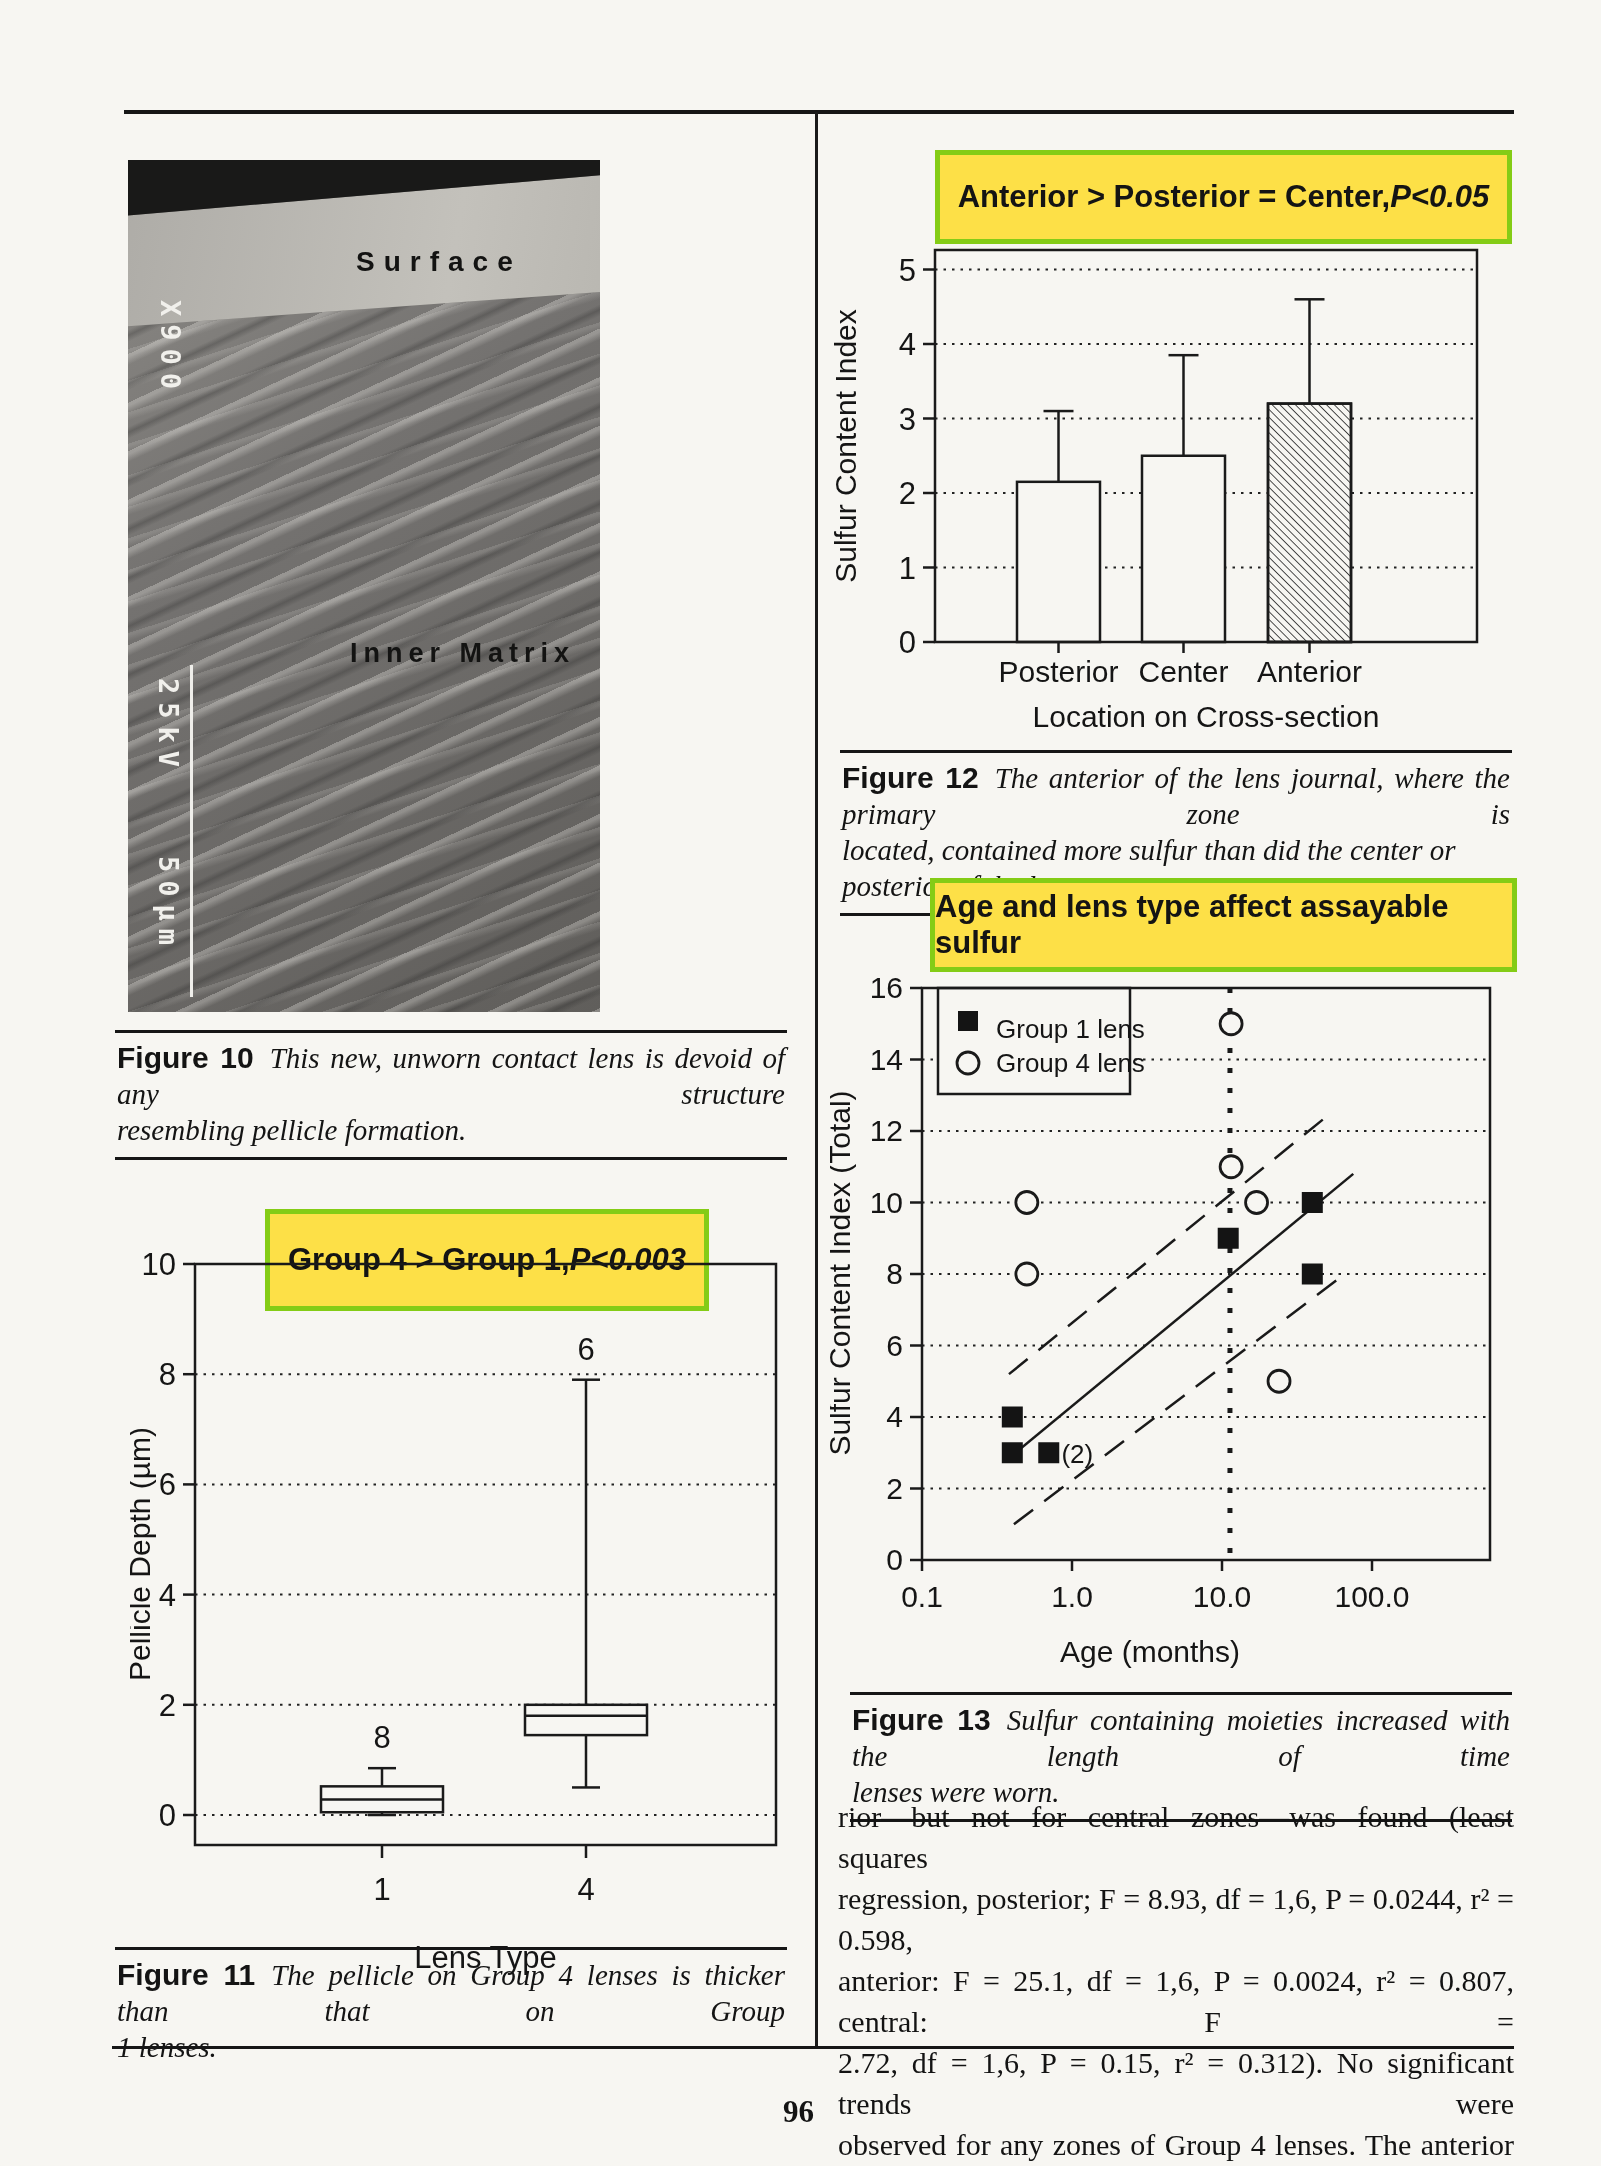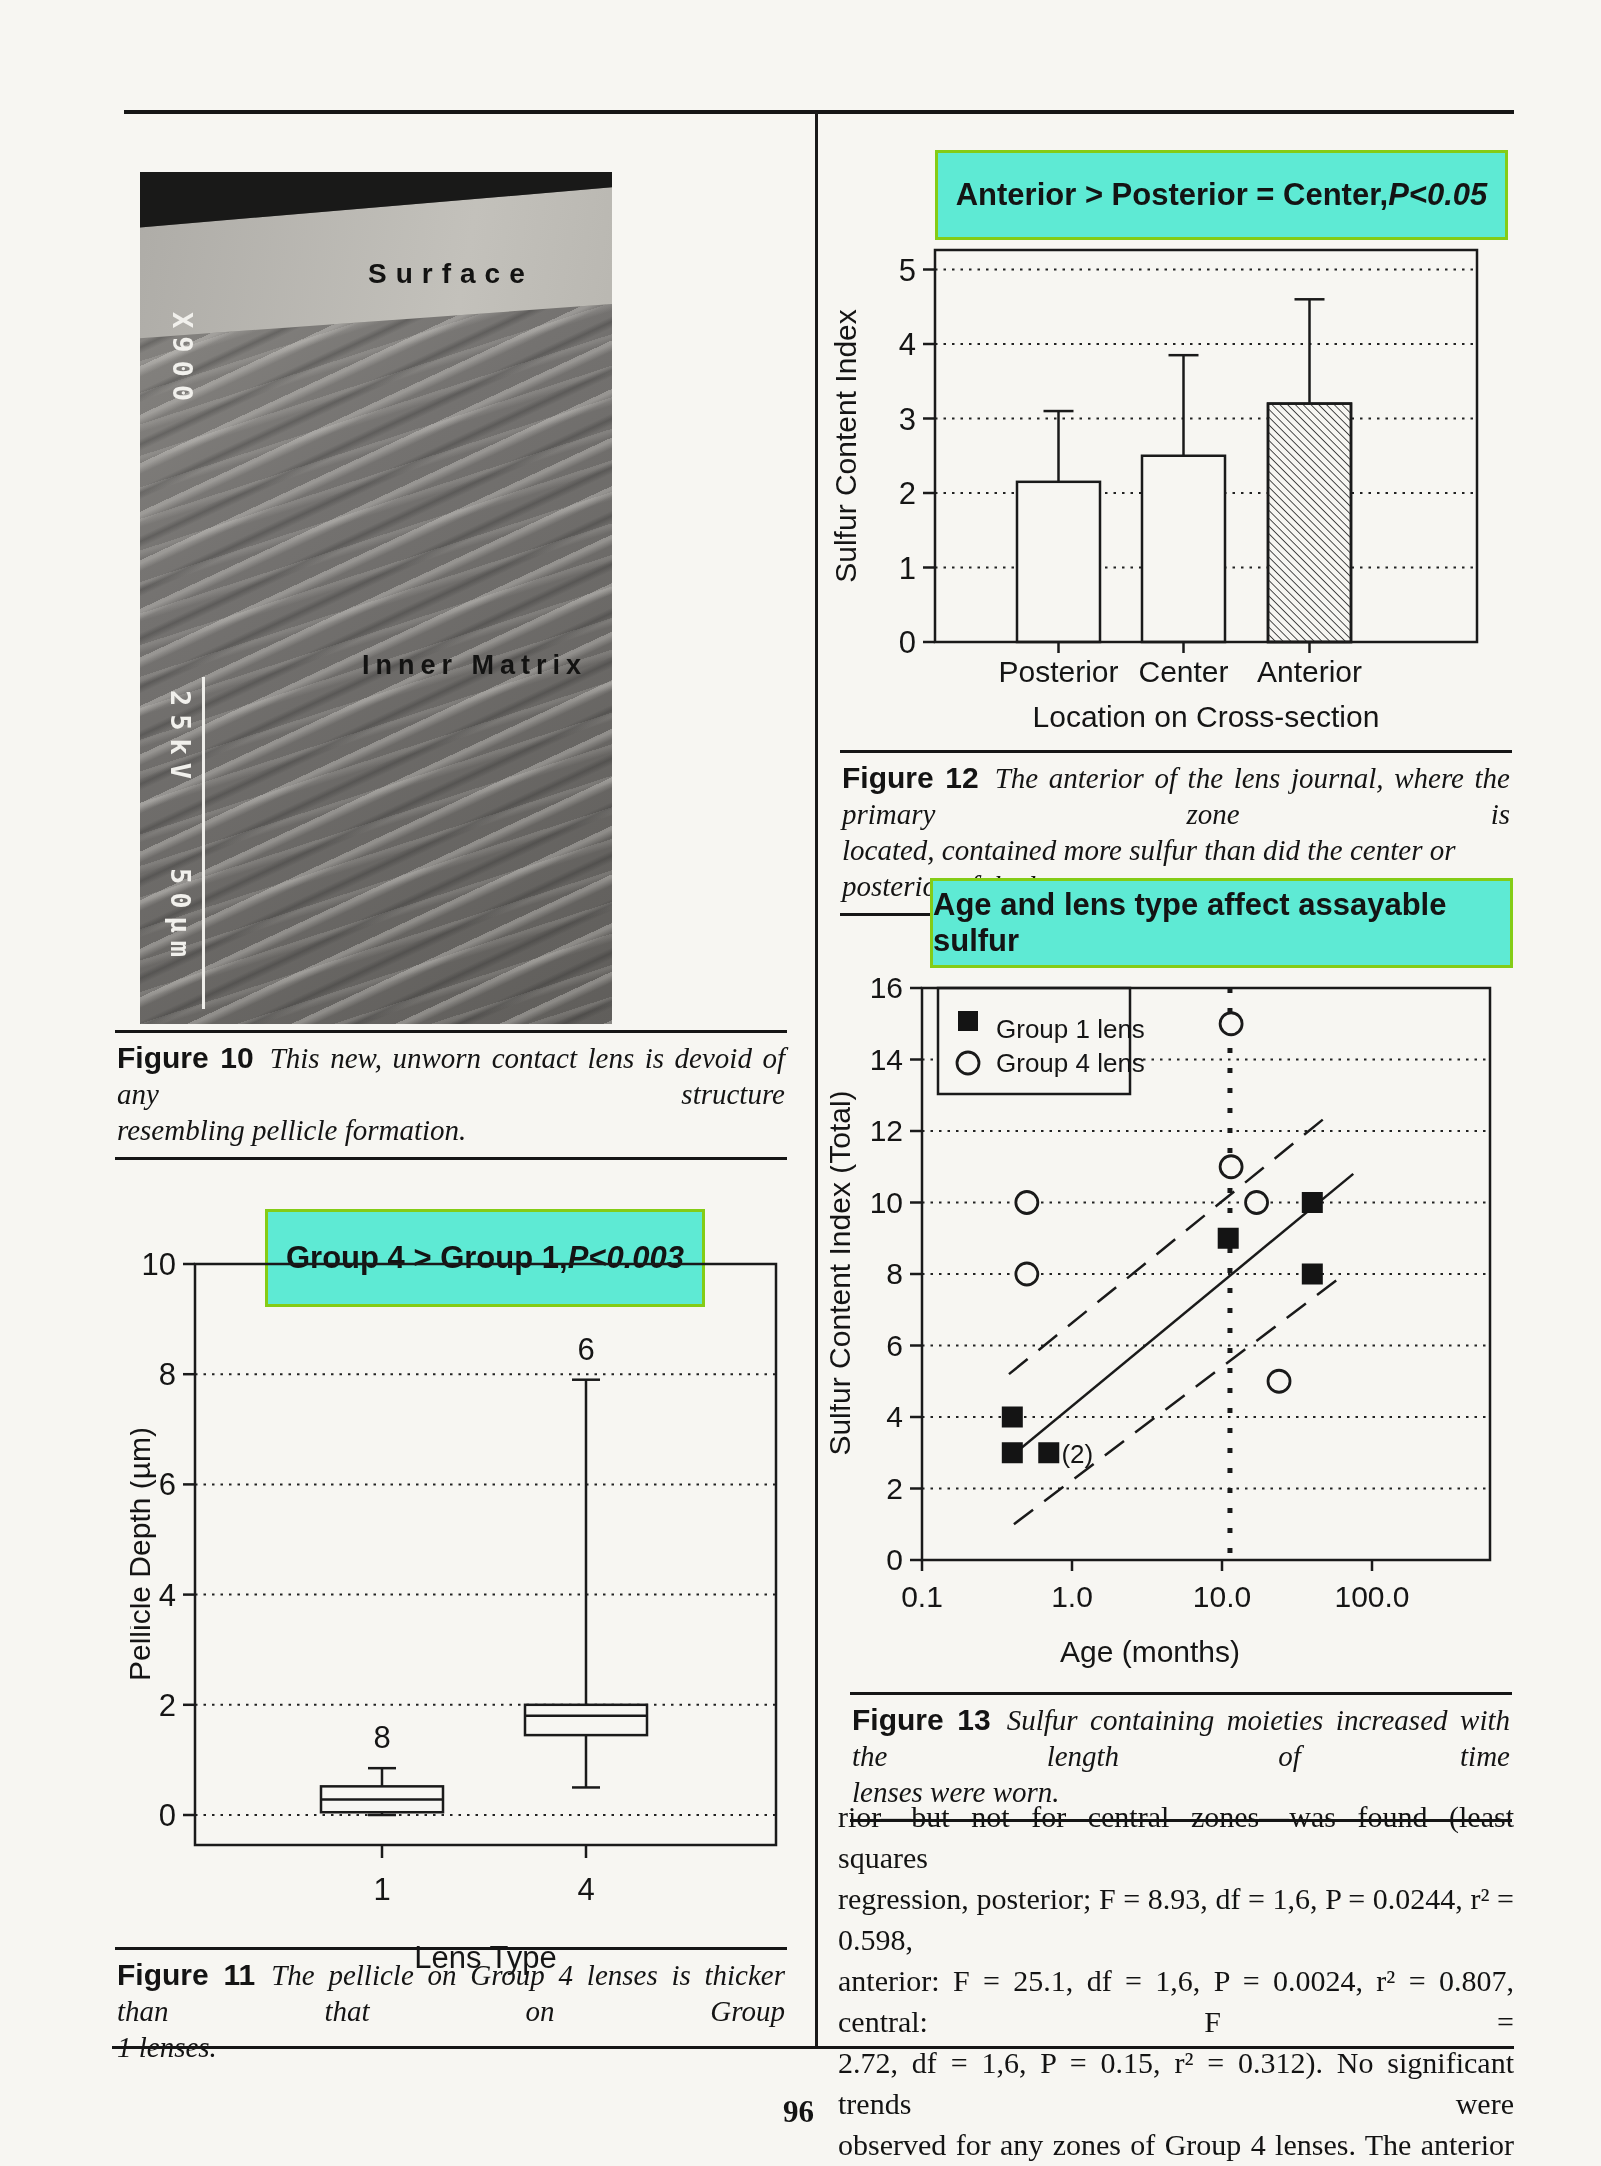--- a/index.html
+++ b/index.html
@@ -2,21 +2,21 @@
 <html><head>
 <meta charset="utf-8">
 <style>
   html,body{margin:0;padding:0;background:#dddcd8;}
   .page{position:relative;width:1601px;height:2166px;background:#f7f6f2;overflow:hidden;
         font-family:"Liberation Sans",sans-serif;color:#141414;}
   .rule-h{position:absolute;background:#161616;}
   .rule-v{position:absolute;background:#1a1a1a;}
 
   
-  .sem{position:absolute;left:128px;top:160px;width:472px;height:852px;margin:12px;
+  .sem{position:absolute;left:128px;top:160px;width:472px;height:852px;margin:0;
        background:#7a7874;overflow:hidden;}
   .sem-layer{position:absolute;inset:0;}
   .sem-top-wedge{background:#191918;clip-path:polygon(0 0,100% 0,100% 1.8%,0 6.5%);}
   .sem-surface-band{background:linear-gradient(100deg,#aeaca7 0%,#c3c1bb 55%,#b2b0aa 100%);
        clip-path:polygon(0 6.5%,100% 1.8%,100% 15.5%,0 19.5%);}
   .sem-matrix{background:
        repeating-linear-gradient(155deg, rgba(238,236,231,.30) 0 3px, rgba(238,236,231,0) 10px,
           rgba(238,236,231,0) 22px, rgba(22,22,22,.24) 27px, rgba(22,22,22,0) 33px, rgba(238,236,231,0) 44px),
        repeating-linear-gradient(162deg, rgba(245,243,238,.14) 0 2px, rgba(0,0,0,0) 8px 30px),
        linear-gradient(145deg,#8d8b87 0%,#747270 38%,#605e5b 100%);
@@ -34,22 +34,22 @@
   
   .caption{position:absolute;font-family:"Liberation Serif",serif;font-size:29px;color:#141414;}
   .cap-rule{border-top:3px solid #161616;}
   .cap-body{padding:7px 2px 9px 2px;line-height:36px;}
   .cap-l1{text-align:justify;text-align-last:justify;}
   .cap-label{font-family:"Liberation Sans",sans-serif;font-weight:bold;font-style:normal;
              font-size:30px;padding-right:16px;}
   .cap-text{font-style:italic;}
 
   
-  .titlebox{position:absolute;border:3px solid #84cc16;display:flex;align-items:center;
-            justify-content:center;font-weight:bold;font-size:31px;background:#5eead4;}
+  .titlebox{position:absolute;border:5px solid #84cc16;display:flex;align-items:center;
+            justify-content:center;font-weight:bold;font-size:31px;background:#fde047;}
   .titlebox .stat{font-style:italic;}
 
   
   .chart{position:absolute;}
   svg text{font-family:"Liberation Sans",sans-serif;fill:#151515;}
 
   
   .bodytext{position:absolute;left:838px;top:1796px;width:676px;
             font-family:"Liberation Serif",serif;font-size:30px;color:#131313;}
   .bodyline{line-height:41px;text-align:justify;text-align-last:justify;}

